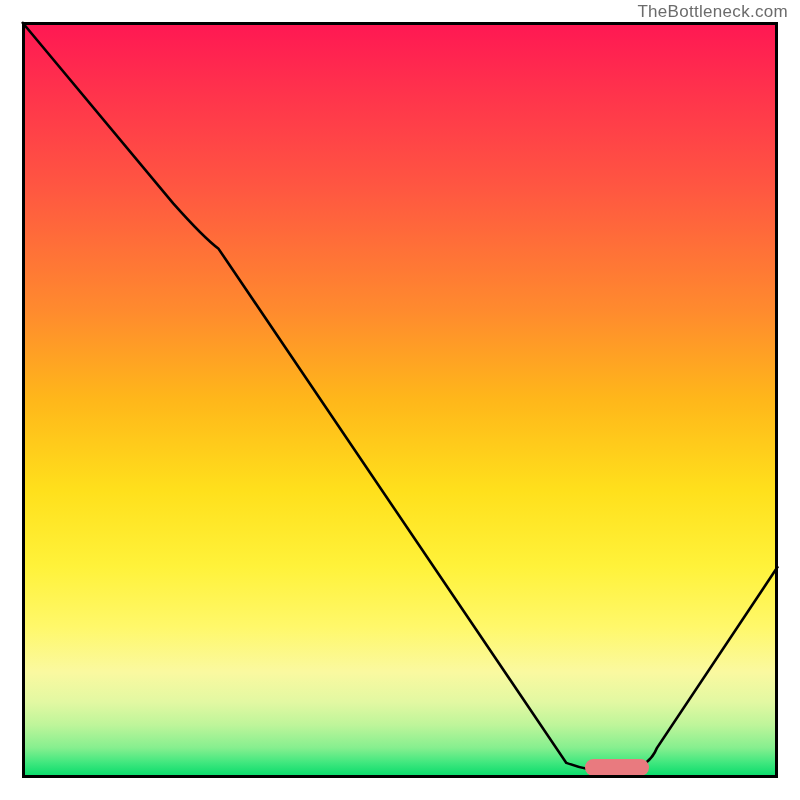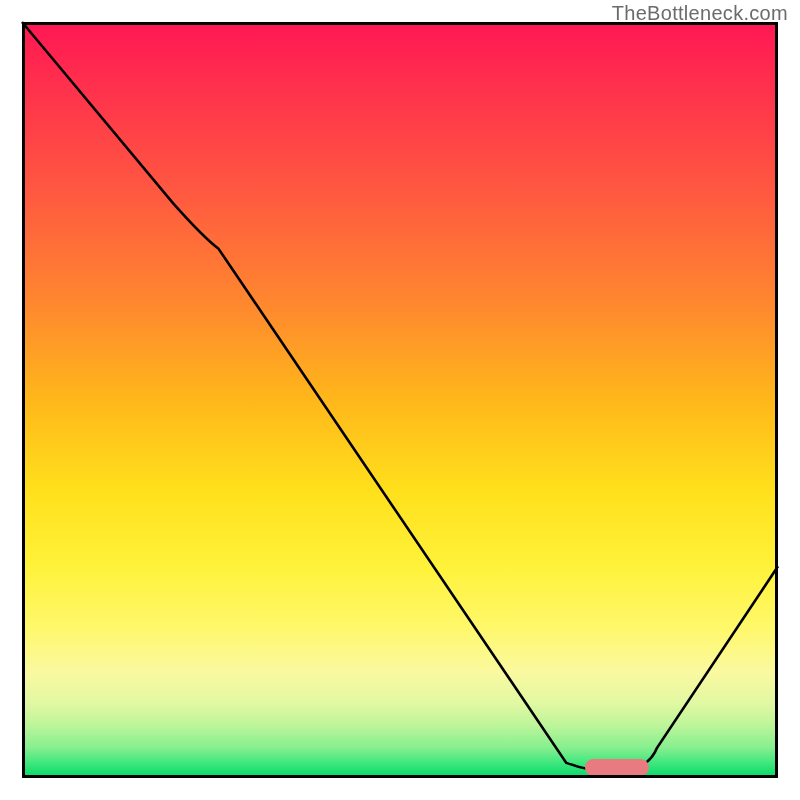--- a/index.html
+++ b/index.html
@@ -8,21 +8,21 @@
     position: relative;
     width: 800px;
     height: 800px;
     background: #fff;
   }
   .watermark {
     position: absolute;
     top: 2px;
     right: 12px;
     font-family: Arial, Helvetica, sans-serif;
-    font-size: 20px;
+    font-size: 17px;
     font-weight: 500;
     color: #6b6b6b;
     letter-spacing: 0.3px;
   }
   .plot {
     position: absolute;
     left: 22px;
     top: 22px;
     width: 756px;   
     height: 756px;

